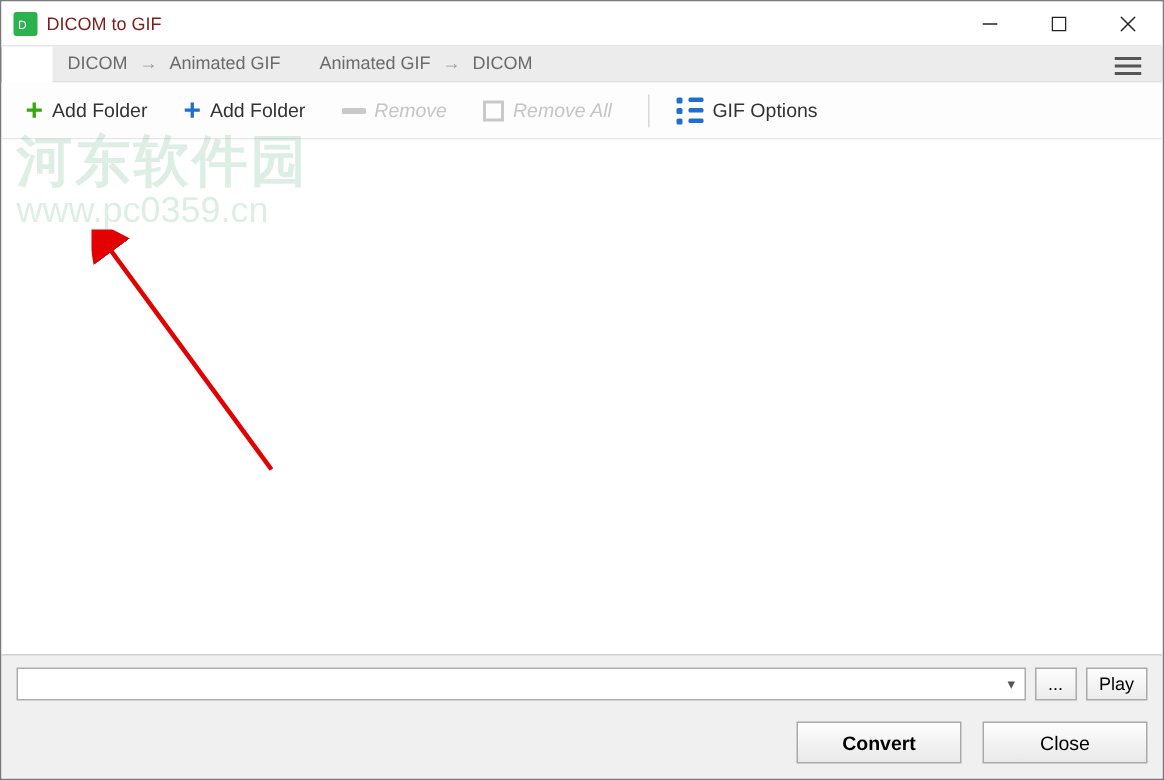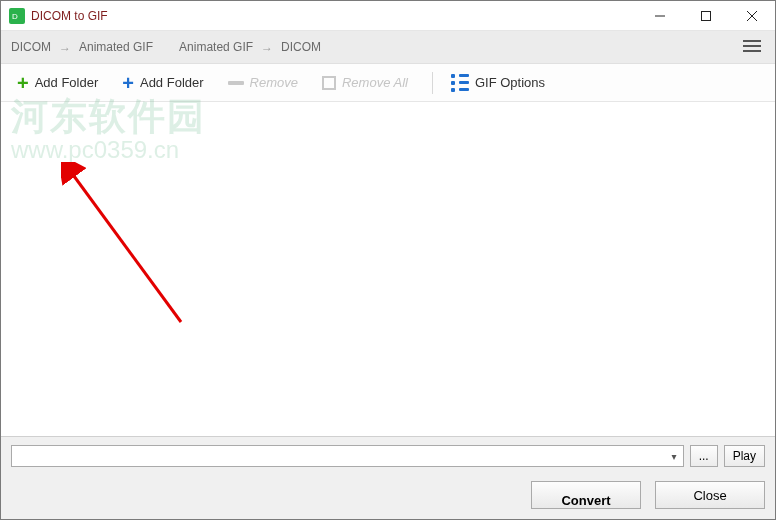--- a/index.html
+++ b/index.html
@@ -9,21 +9,21 @@
   
   .titlebar { height: 30px; background: #fff; display: flex; align-items: center; border-bottom: 1px solid #e6e6e6; }
   .titlebar .appicon { width: 16px; height: 16px; margin: 0 6px 0 8px; background: #2bb24c; border-radius: 2px; display: flex; align-items: center; justify-content: center; }
   .titlebar .appicon svg { width: 12px; height: 12px; }
   .titlebar .title { font-size: 12px; color: #7f1d1d; flex: 0 0 auto; }
   .titlebar .spacer { flex: 1; }
   .winbtn { width: 46px; height: 30px; display: flex; align-items: center; justify-content: center; }
   .winbtn svg { stroke: #222; }
 
   
-  .breadcrumbs { height: 24px; background: #ececec; display: flex; align-items: center; padding: 16px 10px; font-size: 12px; color: #6a6a6a; border-bottom: 1px solid #e0e0e0; }
+  .breadcrumbs { height: 24px; background: #ececec; display: flex; align-items: flex-start; padding: 4px 10px; font-size: 12px; color: #6a6a6a; border-bottom: 1px solid #e0e0e0; margin-left: 34px; }
   .breadcrumbs .sep { margin: 0 8px; color: #9a9a9a; }
   .breadcrumbs .menu { margin-left: auto; padding: 2px 4px; }
 
   
   .toolbar { height: 38px; background: #fdfdfd; border-bottom: 1px solid #e6e6e6; display: flex; align-items: center; padding: 0 10px; font-size: 13px; }
   .tbtn { display: flex; align-items: center; gap: 6px; padding: 3px 6px; margin-right: 12px; color: #333; cursor: default; }
   .tbtn.disabled { color: #c5c5c5; font-style: italic; }
   .divider { width: 1px; height: 22px; background: #d8d8d8; margin: 0 12px 0 6px; }
   .icon-plus { font-weight: bold; font-size: 20px; line-height: 1; }
   .plus-green { color: #37a80f; }
@@ -48,21 +48,21 @@
 
   
   .bottom { border-top: 1px solid #d0d0d0; background: #f0f0f0; padding: 8px 10px 10px 10px; }
   .bottom .label { font-size: 12px; color: #222; margin-bottom: 4px; }
   .save-row { display: flex; gap: 6px; align-items: center; }
   .save-input { flex: 1; height: 22px; border: 1px solid #aaa; background: #fff; font-size: 12px; padding: 0 4px; display: flex; align-items: center; justify-content: flex-end; }
   .save-input .caret { color: #555; font-size: 10px; margin-right: 2px; }
   .smallbtn { height: 22px; min-width: 28px; padding: 0 8px; border: 1px solid #aaa; background: linear-gradient(#fdfdfd,#ececec); font-size: 12px; display: flex; align-items: center; justify-content: center; }
   .btn-row { display: flex; justify-content: flex-end; gap: 14px; margin-top: 14px; }
   .bigbtn { width: 110px; height: 28px; border: 1px solid #aaa; background: linear-gradient(#fdfdfd,#e9e9e9); font-size: 13px; display: flex; align-items: center; justify-content: center; }
-  .bigbtn.bold { font-weight: 600; align-items: flex-end; }
+  .bigbtn.bold { font-weight: 600; }
 </style>
 </head>
 <body>
 
 <div class="window">
 
   <div class="titlebar">
     <div class="appicon">
       <svg viewBox="0 0 12 12">
           <rect x="0" y="0" width="12" height="12" fill="#2bb24c"></rect>

